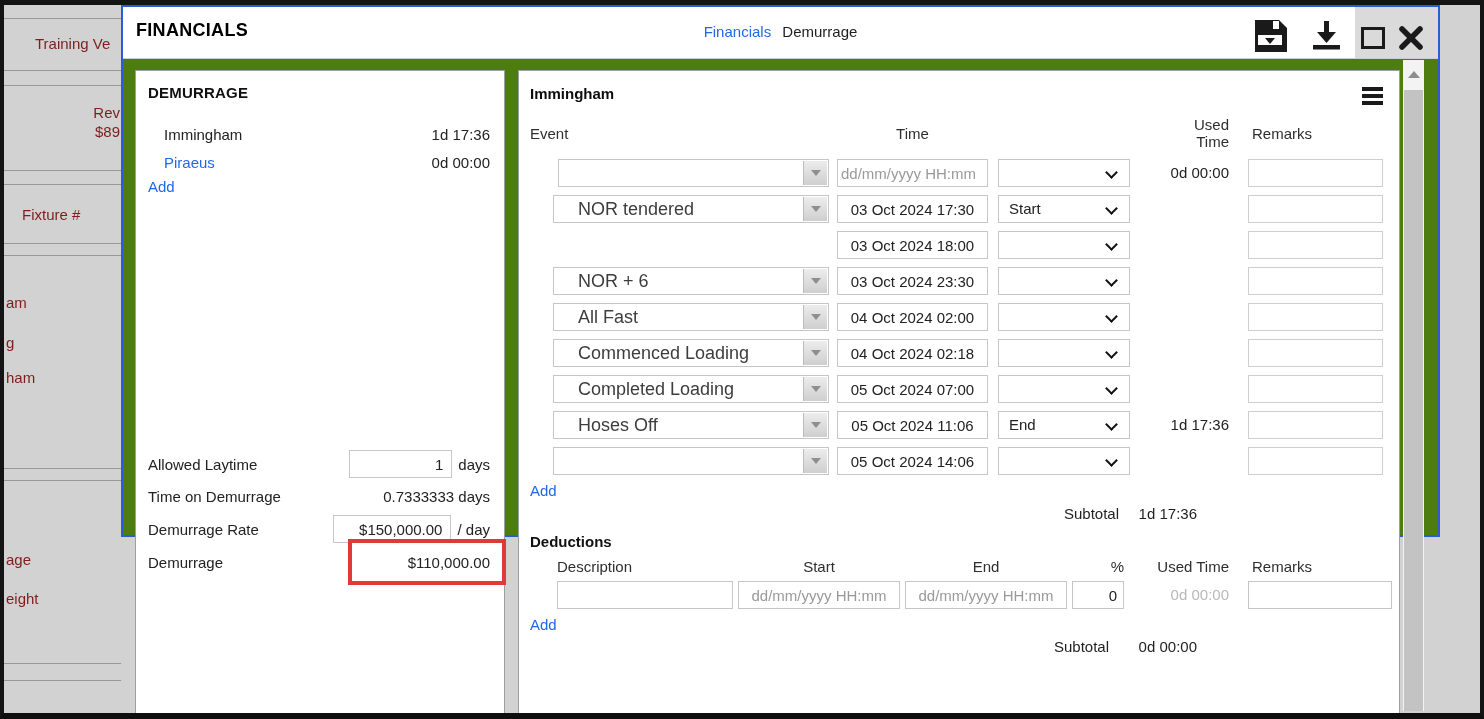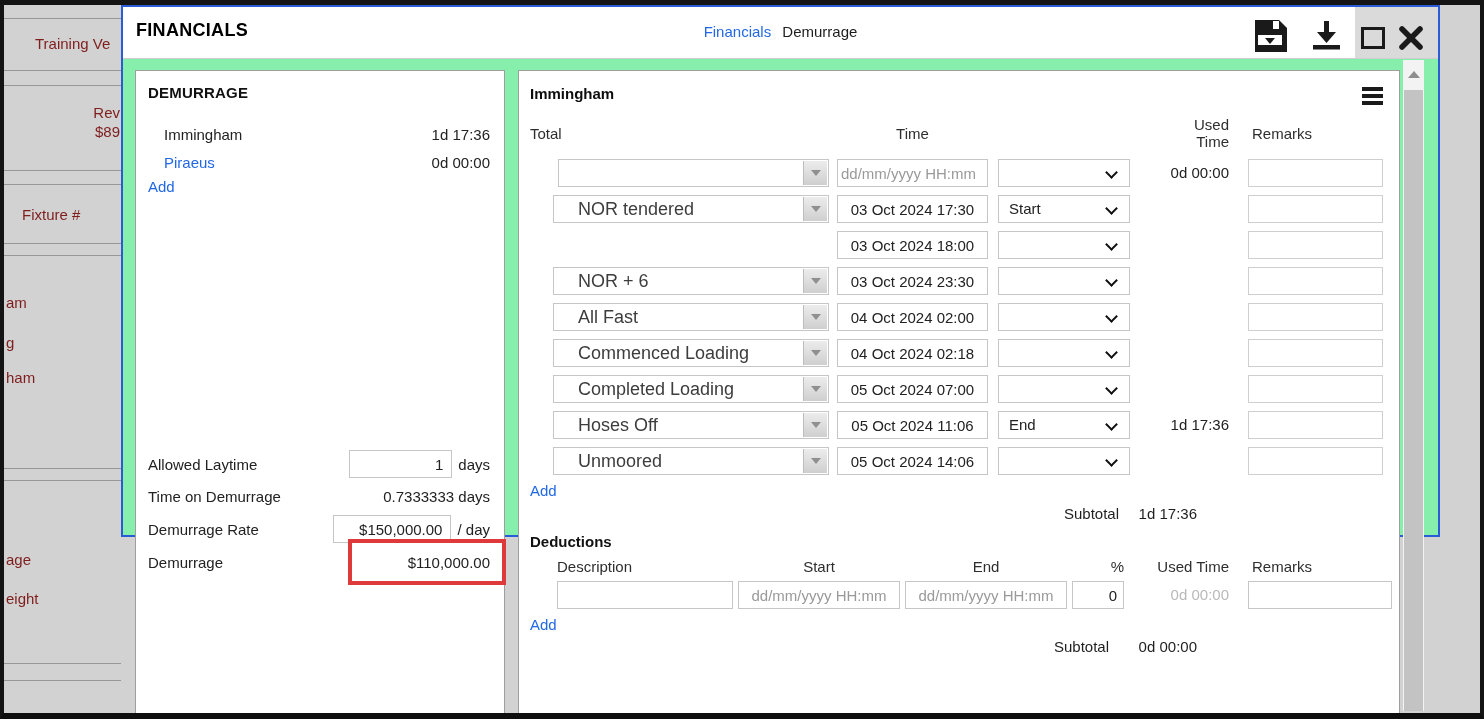--- a/index.html
+++ b/index.html
@@ -11,21 +11,21 @@
            border-left:4px solid #141414; border-right:4px solid #141414; }
 
   
   .bg-left { position:absolute; left:0; top:0; width:117px; height:708px; overflow:hidden; }
   .hline { position:absolute; left:0; width:100%; height:1px; background:#979797; }
   .frag { position:absolute; font-size:15px; color:#7f1d1d; white-space:nowrap; }
   .frag.bold { font-weight:bold; color:#161616; }
 
   
   .modal { position:absolute; left:117px; top:0; width:1319px; height:532px;
-           background:#86efac; border:2px solid #2a5cd7;text-decoration:underline; }
+           background:#4d7c0f; border:2px solid #2a5cd7;text-decoration:underline; }
 
   .m-header { position:absolute; left:0; right:0; top:0; height:52px;
               border-bottom:1px solid #cdcdcd; background:#fff; }
   .m-title { position:absolute; left:13px; top:13px; font-size:18px; font-weight:bold;
              color:#000; letter-spacing:.3px; }
   .m-breadcrumb { position:absolute; left:0; right:0; top:16px; text-align:center; font-size:15px; }
   .m-breadcrumb .bc-link { color:#2268e6; cursor:pointer; }
   .m-breadcrumb .bc-cur  { color:#1d1d1d; margin-left:7px; }
 
   .tool-btn { position:absolute; top:10px; width:38px; height:38px; display:flex;
@@ -213,21 +213,21 @@
     </div>
 
     <div class="right-panel">
       <div class="rp-title">Immingham</div>
       <div class="menu-btn hamburger">
           <span></span>
           <span></span>
           <span></span>
         </div>
 
-      <div class="colhead" style="left:11px; top:54px">Total</div>
+      <div class="colhead" style="left:11px; top:54px">Event</div>
       <div class="colhead" style="left:318px; width:151px; top:54px; text-align:center">Time</div>
       <div class="colhead" style="left:668px; width:42px; top:45px; text-align:right; line-height:17px">Used Time</div>
       <div class="colhead" style="left:733px; top:54px">Remarks</div>
 
       <div class="ev-row" style="top:88px">
         <div class="combo first">
           <div class="combo-text"></div>
           <div class="combo-btn">
               <span class="tri"></span>
             </div>
@@ -342,21 +342,20 @@
         <div class="marker">
           <span class="marker-text">End</span>
           <span class="chev"></span>
         </div>
         <div class="used">1d 17:36</div>
         <input class="remarks-in" value="" style="">
       </div>
 
       <div class="ev-row" style="top:376px">
         <div class="combo">
-          <div class="combo-text">Unmoored</div>
           <div class="combo-btn">
               <span class="tri"></span>
             </div>
         </div>
         <input class="time-in" value="05 Oct 2024 14:06" style="">
         <div class="marker">
           <span class="marker-text"></span>
           <span class="chev"></span>
         </div>
         <div class="used"></div>

